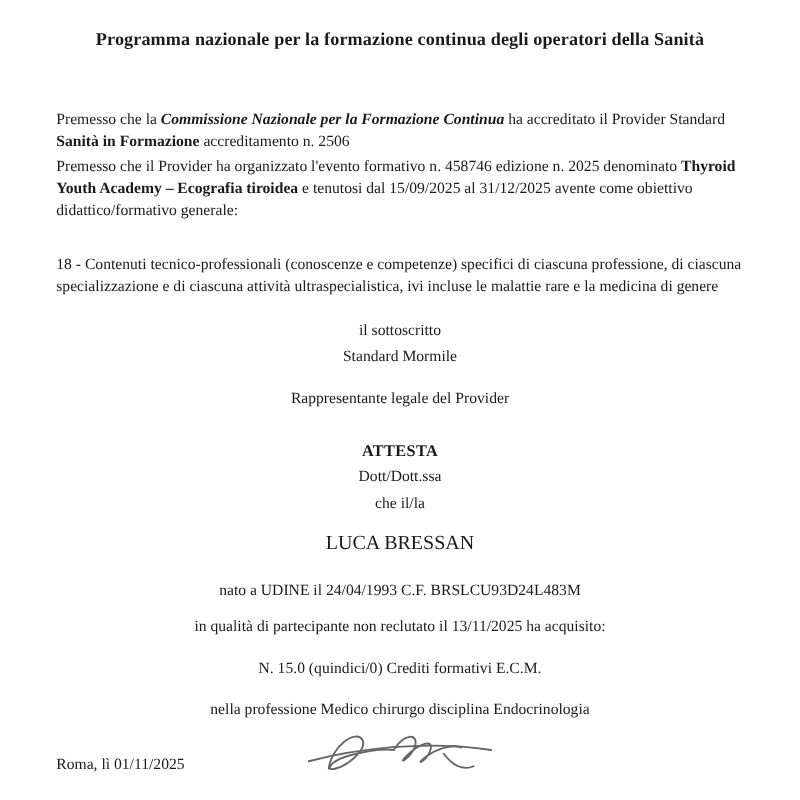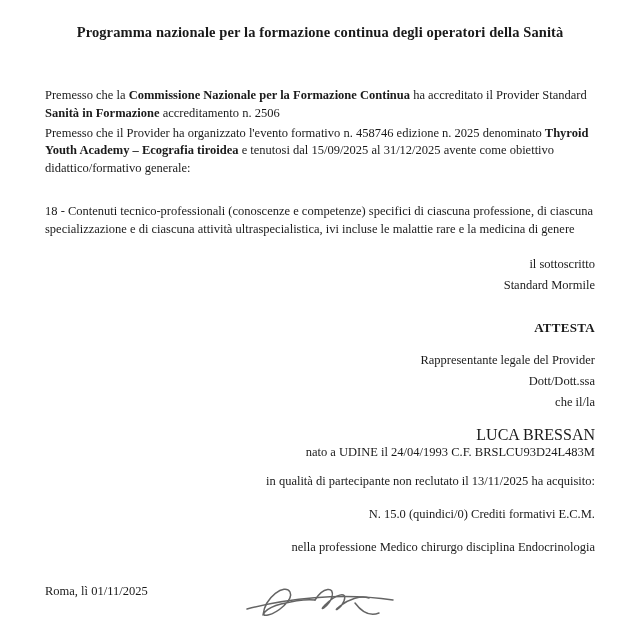--- a/index.html
+++ b/index.html
@@ -20,43 +20,43 @@
     letter-spacing: 0.1px;
   }
   .body-text {
     font-size: 12.5px;
     line-height: 1.42;
     text-align: left;
   }
   .premise1 { margin-bottom: 2px; }
   .premise2 { margin-bottom: 0; }
   .bold { font-weight: bold; }
-  .bold-italic { font-weight: bold; }
+  .bold-italic { font-weight: bold; font-style: italic; }
   .objective {
     font-size: 12.5px;
     line-height: 1.45;
     margin-top: 24px;
   }
-  .center { text-align: right; }
+  .center { text-align: center; }
   .sub-line { font-size: 12.5px; line-height: 1.35; }
   .mt-lg { margin-top: 18px; }
   .mt-sm { margin-top: 4px; }
   .role-line { margin-top: 16px; }
   .attesta {
     font-weight: bold;
     font-size: 13px;
     margin-top: 26px;
     letter-spacing: 0.3px;
   }
   .participant {
     font-weight: normal;
     font-size: 16px;
     margin-top: 16px;
   }
-  .birth-line { }
+  .birth-line { margin-top: 20px; }
   .participation-line { margin-top: 12px; }
   .credits-line { margin-top: 16px; }
   .credits-note {
     font-size: 9.3px;
     line-height: 1.3;
     margin-top: 2px;
     color: #1a1a1a;
   }
   .profession-line { margin-top: 16px; }
   .place-date {
@@ -82,23 +82,23 @@
 
   <p class="body-text premise1"><span>Premesso che la </span><span class="bold-italic">Commissione Nazionale per la Formazione Continua</span><span> ha accreditato il Provider Standard </span><span class="bold">Sanità in Formazione</span><span> accreditamento n. 2506</span></p>
 
   <p class="body-text premise2"><span>Premesso che il Provider ha organizzato l'evento formativo n. 458746 edizione n. 2025 denominato </span><span class="bold">Thyroid Youth Academy – Ecografia tiroidea</span><span> e tenutosi dal 15/09/2025 al 31/12/2025 avente come obiettivo didattico/formativo generale:</span></p>
 
   <p class="objective">18 - Contenuti tecnico-professionali (conoscenze e competenze) specifici di ciascuna professione, di ciascuna specializzazione e di ciascuna attività ultraspecialistica, ivi incluse le malattie rare e la medicina di genere</p>
 
   <p class="center sub-line mt-lg">il sottoscritto</p>
   <p class="center sub-line mt-sm">Standard Mormile</p>
 
+  <p class="center sub-line role-line">Rappresentante legale del Provider</p>
+
   <p class="center attesta">ATTESTA</p>
-
-  <p class="center sub-line role-line">Rappresentante legale del Provider</p>
   <p class="center sub-line mt-sm">Dott/Dott.ssa</p>
   <p class="center sub-line mt-sm">che il/la</p>
 
   <p class="center participant">LUCA BRESSAN</p>
 
   <p class="center sub-line birth-line">nato a UDINE il 24/04/1993 C.F. BRSLCU93D24L483M</p>
 
   <p class="center sub-line participation-line">in qualità di partecipante non reclutato il 13/11/2025 ha acquisito:</p>
 
   <p class="center sub-line credits-line">N. 15.0 (quindici/0) Crediti formativi E.C.M.</p>

